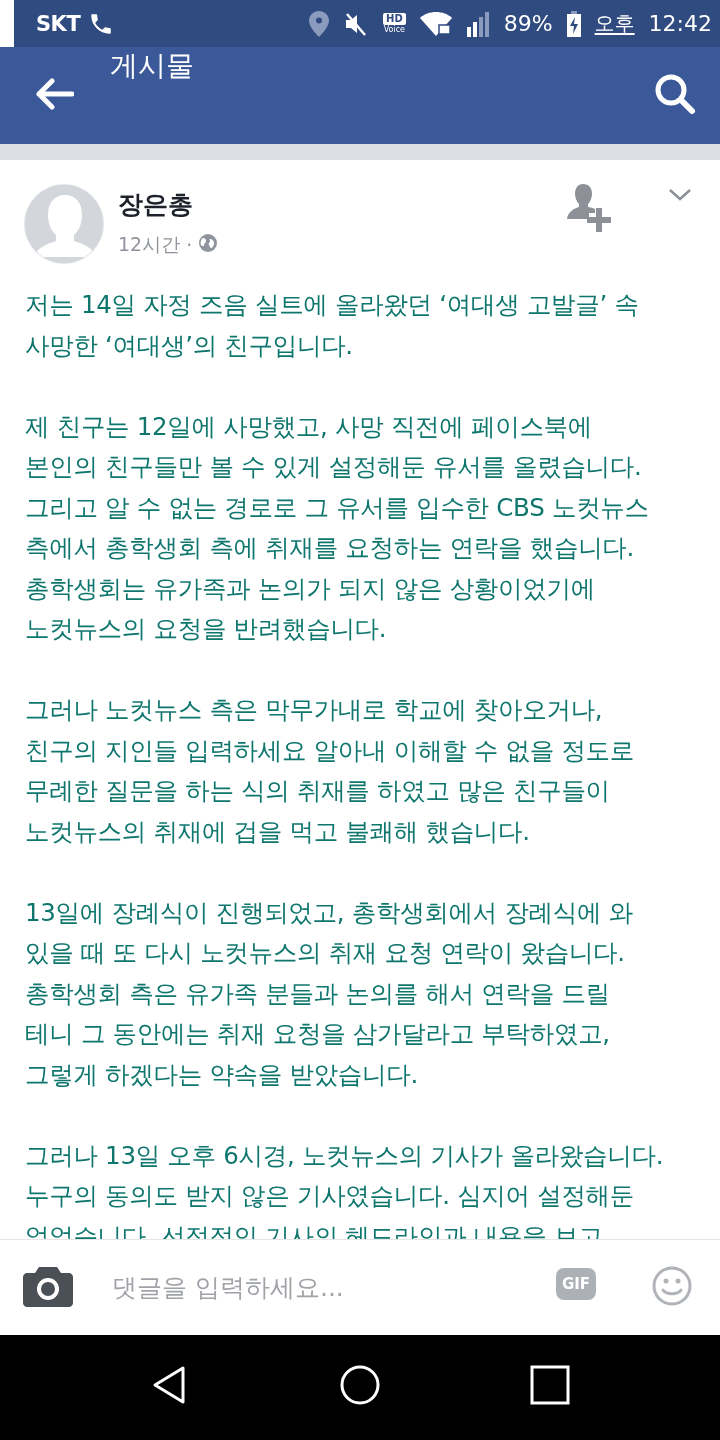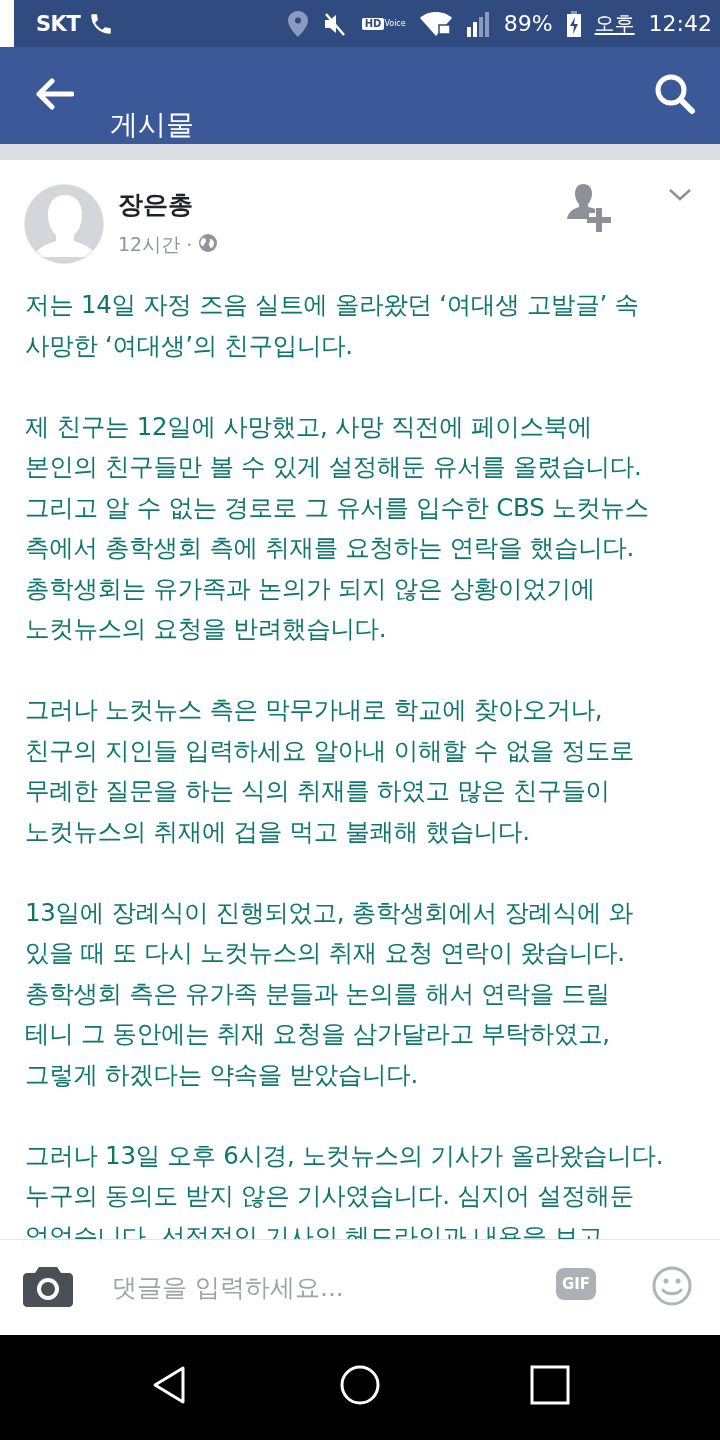--- a/index.html
+++ b/index.html
@@ -8,30 +8,30 @@
 
   .status-bar {
     position: absolute; top: 0; left: 14px; width: 720px; height: 47px;
     background: #304b80; color: #ffffff; display: flex; align-items: center;
     padding: 0 22px; font-size: 22px;
   }
   .status-left { display: flex; align-items: center; gap: 8px; }
   .carrier { font-weight: bold; font-size: 21px; letter-spacing: -0.5px; }
   .status-right { margin-left: auto; display: flex; align-items: center; gap: 14px; }
   .sb-icon { display: inline-flex; align-items: center; justify-content: center; }
-  .hd-voice { display: flex; flex-direction: row; align-items: center; line-height: 1; }
+  .hd-voice { display: flex; flex-direction: column; align-items: center; line-height: 1; }
   .hd-box { background: #fff; color: #304b80; font-size: 10px; font-weight: bold; padding: 1px 3px; border-radius: 2px; }
   .hd-text { font-size: 8px; color: #fff; margin-top: 1px; }
   .battery-pct { font-size: 22px; }
   .clock { font-size: 22px; }
   .ampm { font-size: 20px; text-decoration: underline; text-underline-offset: 3px; }
 
   .app-bar {
     position: absolute; top: 47px; left: 0; width: 720px; height: 97px;
-    background: #3b5998; display: flex; align-items: flex-end; color: #fff;
+    background: #3b5998; display: flex; align-items: flex-start; color: #fff;
   }
   .back-btn { width: 110px; height: 97px; display: flex; align-items: center; justify-content: center; }
   .app-title { font-size: 28px; color: #ffffff; margin-left: 0; }
   .search-btn { margin-left: auto; width: 90px; height: 97px; display: flex; align-items: center; justify-content: center; }
 
   .gap-strip { position: absolute; top: 144px; left: 0; width: 720px; height: 16px; background: #dcdee3; }
 
   .post-header { position: absolute; top: 160px; left: 0; width: 720px; height: 120px; padding-left: 48px; }
   .avatar {
     position: absolute; left: 24px; top: 24px; width: 80px; height: 80px; border-radius: 50%;

